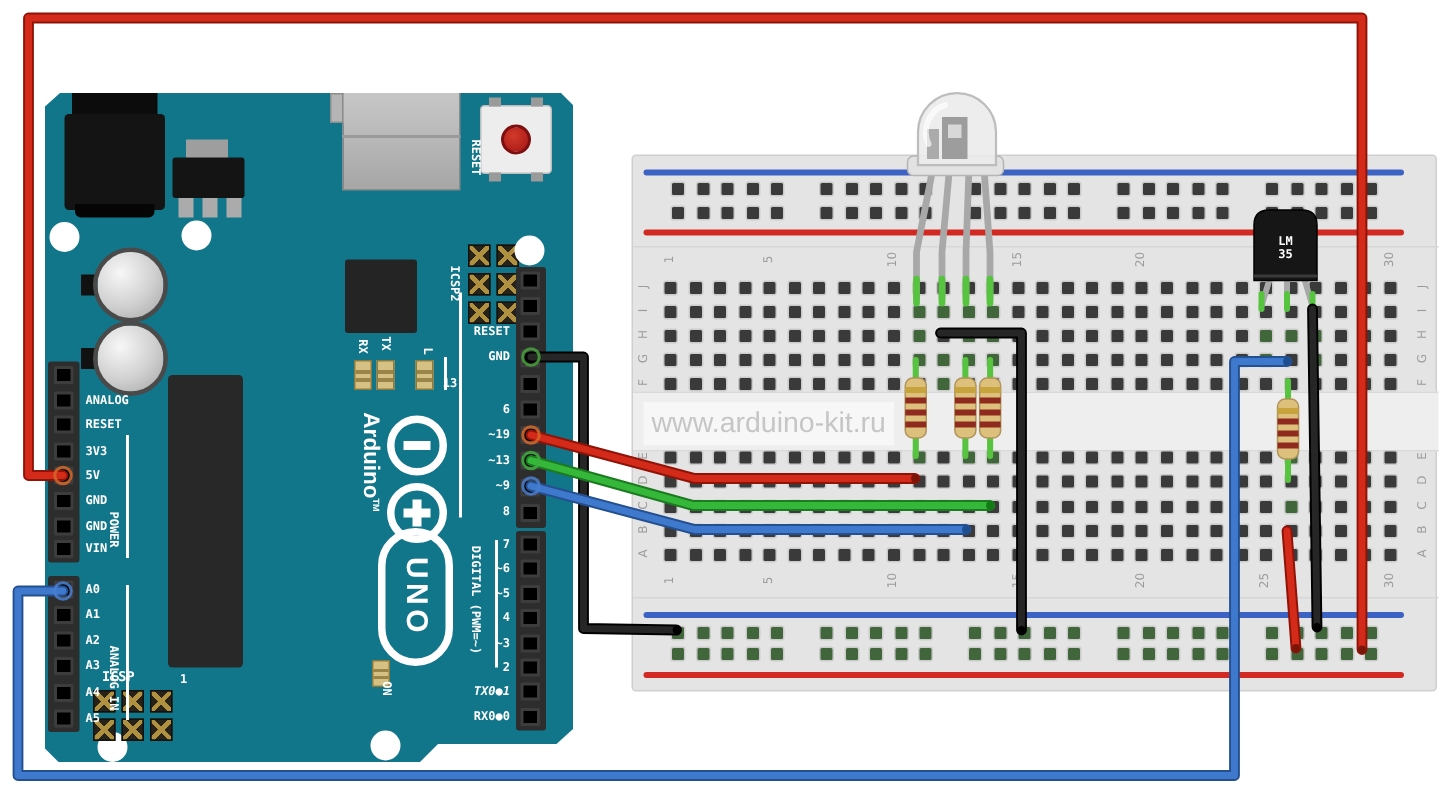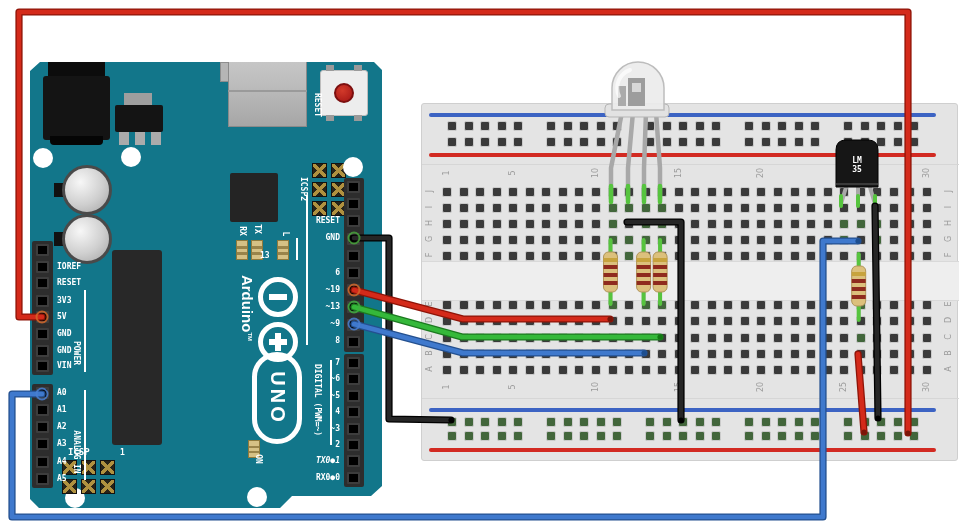--- a/index.html
+++ b/index.html
@@ -492,20 +492,21 @@
         <div class="bb-lab" style="left:526px;top:200px;">E</div>
         <div class="bb-lab" style="left:7px;top:216px;">D</div>
         <div class="bb-lab" style="left:526px;top:216px;">D</div>
         <div class="bb-lab" style="left:7px;top:233px;">C</div>
         <div class="bb-lab" style="left:526px;top:233px;">C</div>
         <div class="bb-lab" style="left:7px;top:249px;">B</div>
         <div class="bb-lab" style="left:526px;top:249px;">B</div>
         <div class="bb-lab" style="left:7px;top:265px;">A</div>
         <div class="bb-lab" style="left:526px;top:265px;">A</div>
       </div>
+    <div id="watermark">www.arduino-kit.ru</div>
   </div>
 
   <div id="arduino">
 
     <div style="position:absolute;left:18px;top:-5px;width:57px;height:22px;background:#0c0c0c;"></div>
     <div style="position:absolute;left:13px;top:14px;width:67px;height:64px;background:#141414;border-radius:3px;"></div>
     <div style="position:absolute;left:20px;top:74px;width:53px;height:9px;background:#050505;border-radius:0 0 4px 4px;"></div>
 
     <div style="position:absolute;left:94px;top:31px;width:28px;height:13px;background:#9e9e9e;"></div>
     <div style="position:absolute;left:85px;top:43px;width:48px;height:27px;background:#141414;border-radius:2px;"></div>
@@ -582,35 +583,35 @@
         <div class="icsp-pin" style="left:70px;top:417px;"></div>
       </div>
 
     <div class="strip" style="left:314px;top:116px;height:174px;"></div>
     <div class="strip" style="left:314px;top:292px;height:133px;"></div>
     <div class="strip" style="left:2px;top:179px;width:21px;height:134px;"></div>
     <div class="strip" style="left:2px;top:322px;width:21px;height:104px;"></div>
     <div id="ard-labels">
         <div class="pinlab" style="left:230px;width:80px;text-align:right;top:154px;">RESET</div>
         <div class="pinlab" style="left:230px;width:80px;text-align:right;top:171px;">GND</div>
-        <div class="pinlab" style="left:230px;width:80px;text-align:left;top:189px;">13</div>
+        <div class="pinlab" style="left:230px;width:80px;text-align:center;top:189px;">13</div>
         <div class="pinlab" style="left:230px;width:80px;text-align:right;top:206px;">6</div>
         <div class="pinlab" style="left:230px;width:80px;text-align:right;top:223px;">~19</div>
         <div class="pinlab" style="left:230px;width:80px;text-align:right;top:240px;">~13</div>
         <div class="pinlab" style="left:230px;width:80px;text-align:right;top:257px;">~9</div>
         <div class="pinlab" style="left:230px;width:80px;text-align:right;top:274px;">8</div>
         <div class="pinlab" style="left:230px;width:80px;text-align:right;top:296px;">7</div>
         <div class="pinlab" style="left:230px;width:80px;text-align:right;top:312px;">~6</div>
         <div class="pinlab" style="left:230px;width:80px;text-align:right;top:329px;">~5</div>
         <div class="pinlab" style="left:230px;width:80px;text-align:right;top:345px;">4</div>
         <div class="pinlab" style="left:230px;width:80px;text-align:right;top:362px;">~3</div>
         <div class="pinlab" style="left:230px;width:80px;text-align:right;top:378px;">2</div>
         <div class="pinlab" style="left:230px;width:80px;text-align:right;top:394px;font-style:italic;">TX0●1</div>
         <div class="pinlab" style="left:230px;width:80px;text-align:right;top:411px;">RX0●0</div>
-        <div class="pinlab" style="left:27px;top:200px;">IOREF</div>
+        <div class="pinlab" style="left:27px;top:200px;">ANALOG</div>
         <div class="pinlab" style="left:27px;top:216px;">RESET</div>
         <div class="pinlab" style="left:27px;top:234px;">3V3</div>
         <div class="pinlab" style="left:27px;top:250px;">5V</div>
         <div class="pinlab" style="left:27px;top:267px;">GND</div>
         <div class="pinlab" style="left:27px;top:284px;">GND</div>
         <div class="pinlab" style="left:27px;top:299px;">VIN</div>
         <div class="pinlab" style="left:27px;top:326px;">A0</div>
         <div class="pinlab" style="left:27px;top:343px;">A1</div>
         <div class="pinlab" style="left:27px;top:360px;">A2</div>
         <div class="pinlab" style="left:27px;top:377px;">A3</div>

